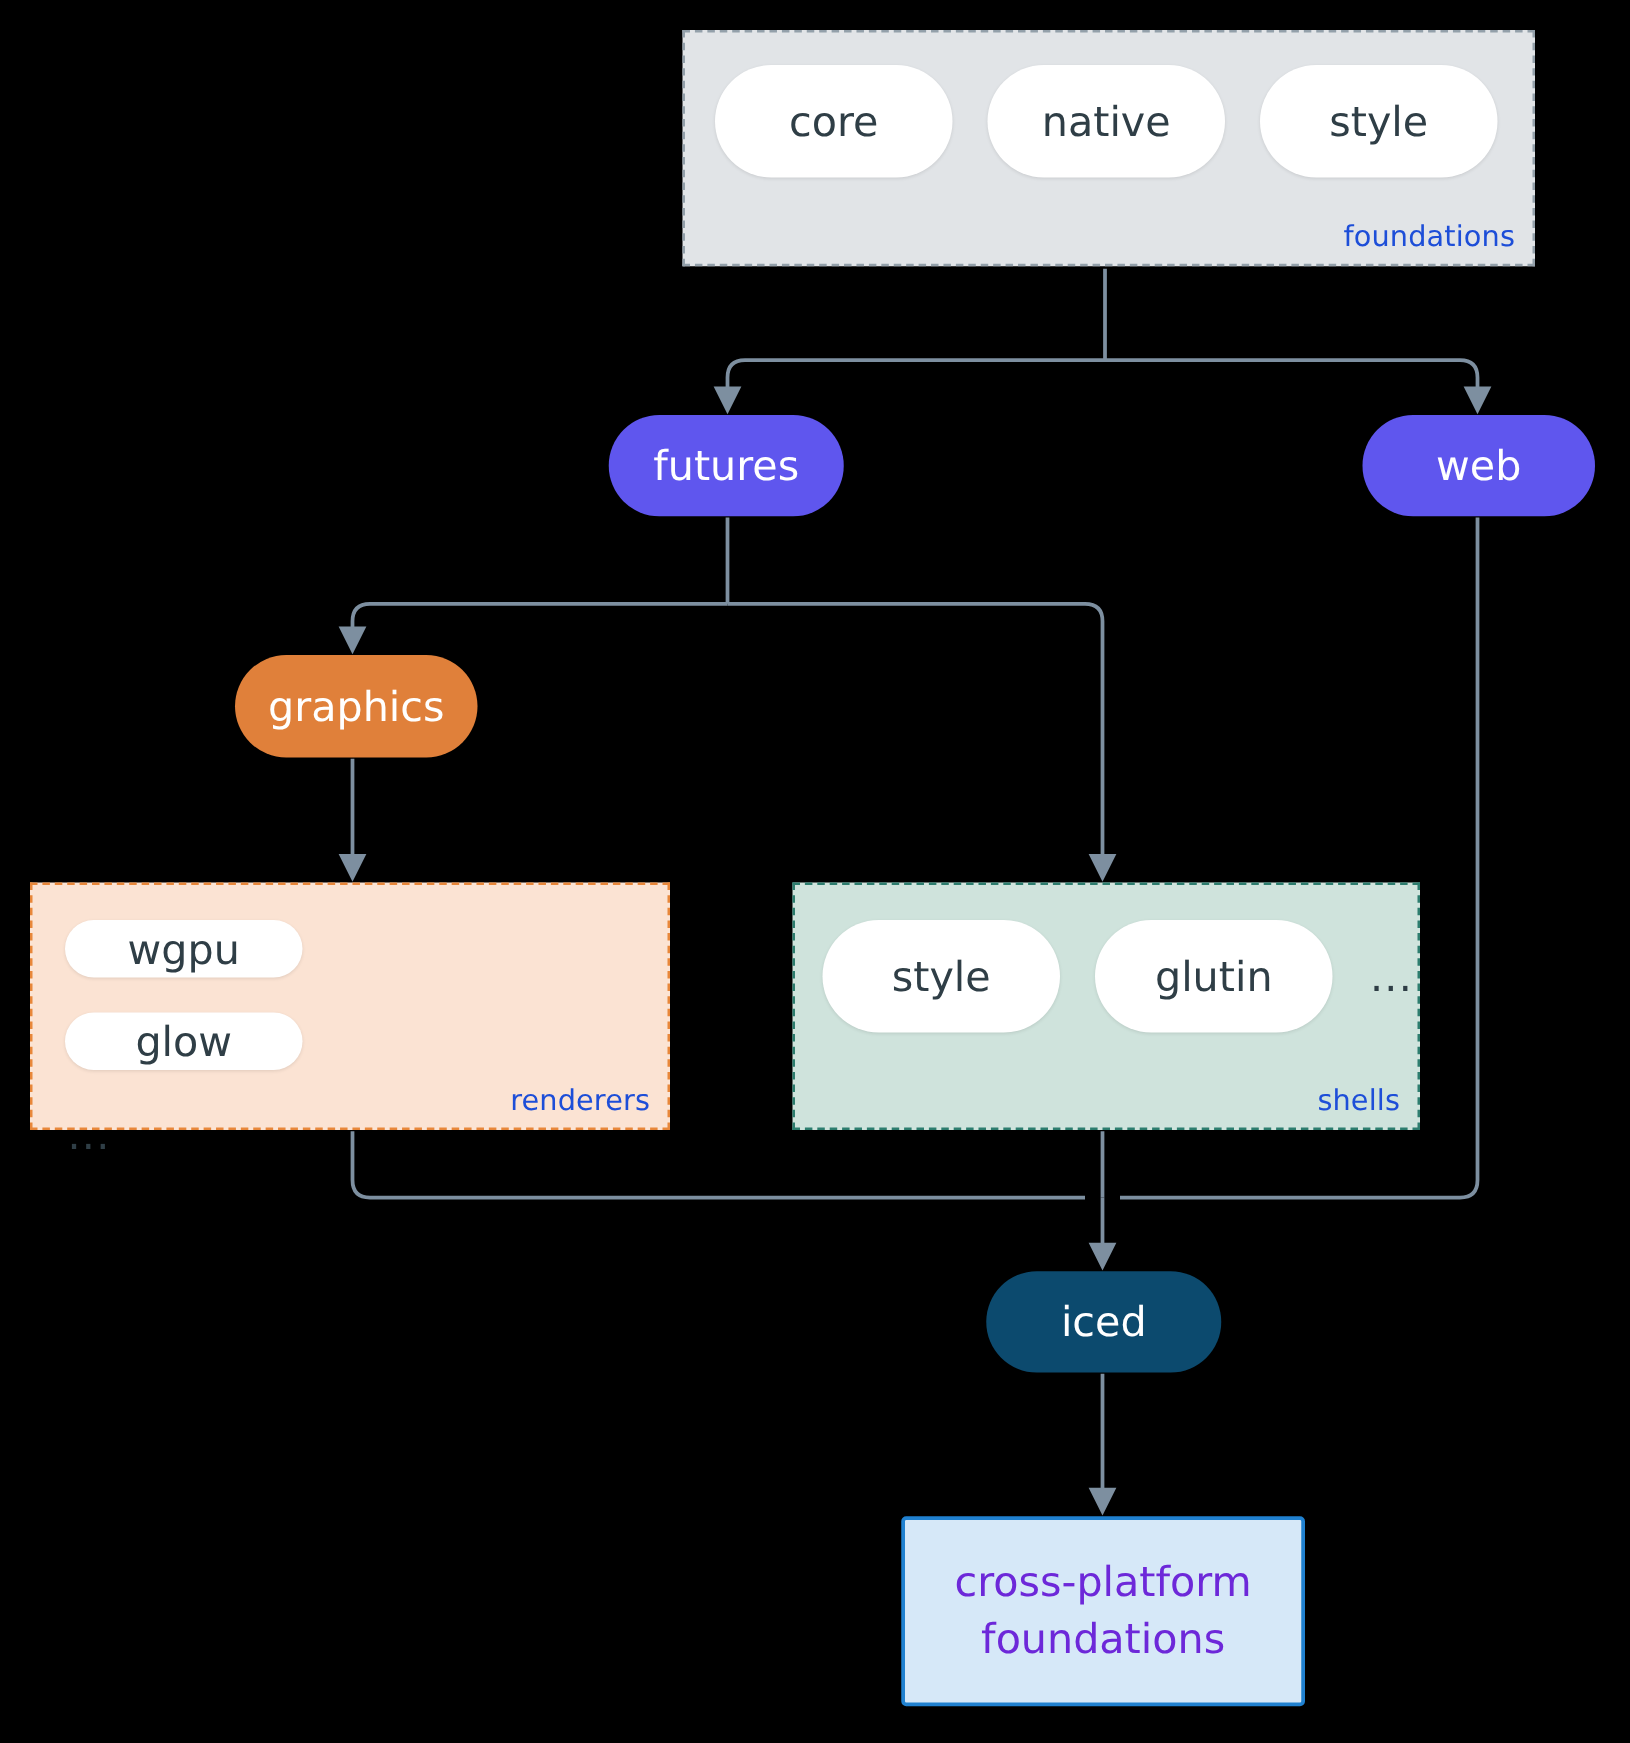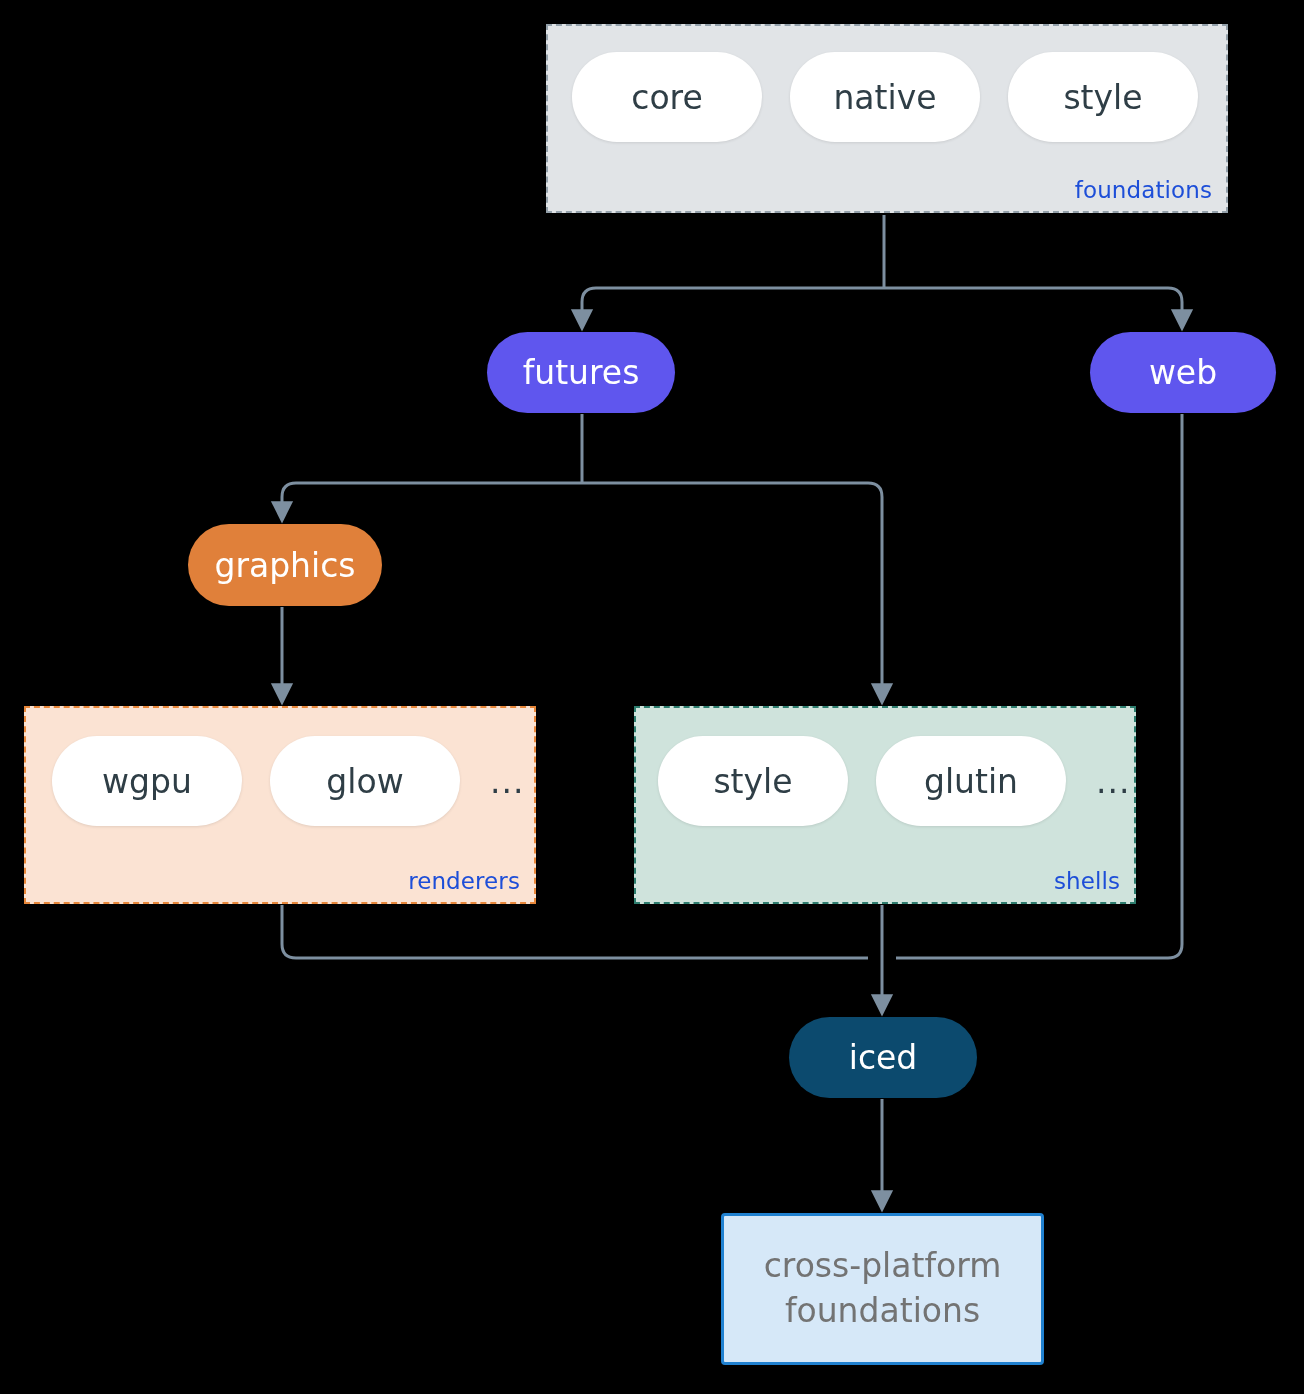--- a/index.html
+++ b/index.html
@@ -65,21 +65,21 @@
   #group-foundations .group-items { padding: 26px 0 0 24px; }
 
   #group-renderers {
     left: 24px;
     top: 706px;
     width: 512px;
     height: 198px;
     background: #fbe3d3;
     border: 2px dashed #e8873a;
   }
-  #group-renderers .group-items { padding: 28px 0 0 26px; }
+  #group-renderers .group-items { padding: 28px 0 0 26px; flex-direction: column; }
 
   #group-shells {
     left: 634px;
     top: 706px;
     width: 502px;
     height: 198px;
     background: #cfe3dc;
     border: 2px dashed #2d7d6e;
   }
   #group-shells .group-items { padding: 28px 0 0 22px; }
@@ -136,21 +136,21 @@
     height: 152px;
     box-sizing: border-box;
     background: #d6e8f8;
     border: 3px solid #2081d0;
     border-radius: 4px;
     display: flex;
     flex-direction: column;
     align-items: center;
     justify-content: center;
     font-size: 33px;
-    color: #737373;
+    color: #6d28d9;
     line-height: 1.35;
     text-align: center;
   }
 </style>
 </head>
 <body>
 
 <div id="diagram">
 
   <svg class="edges" viewBox="0 0 1304 1394" width="1304" height="1394">

